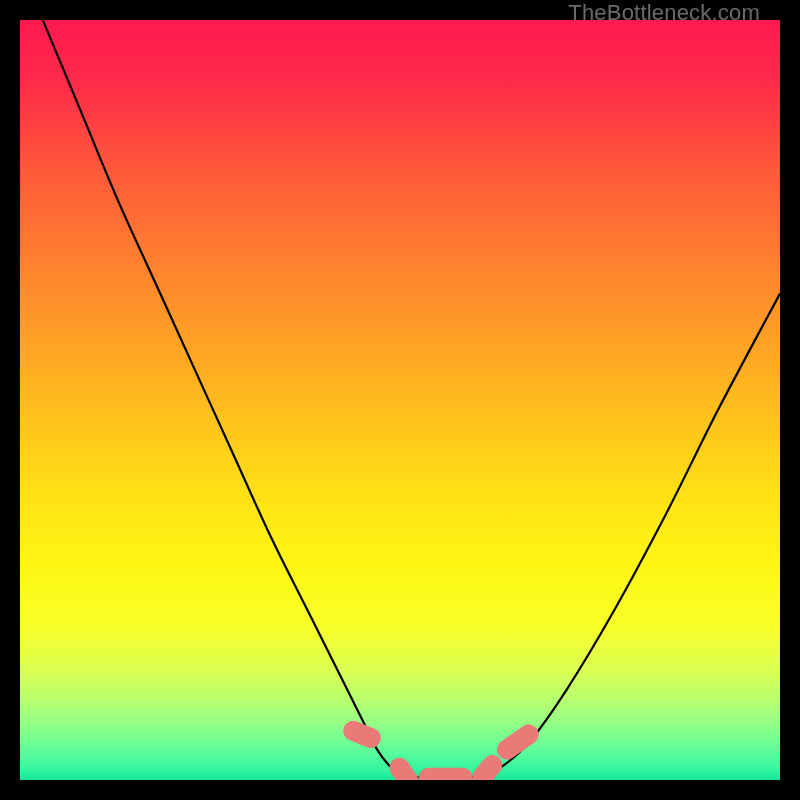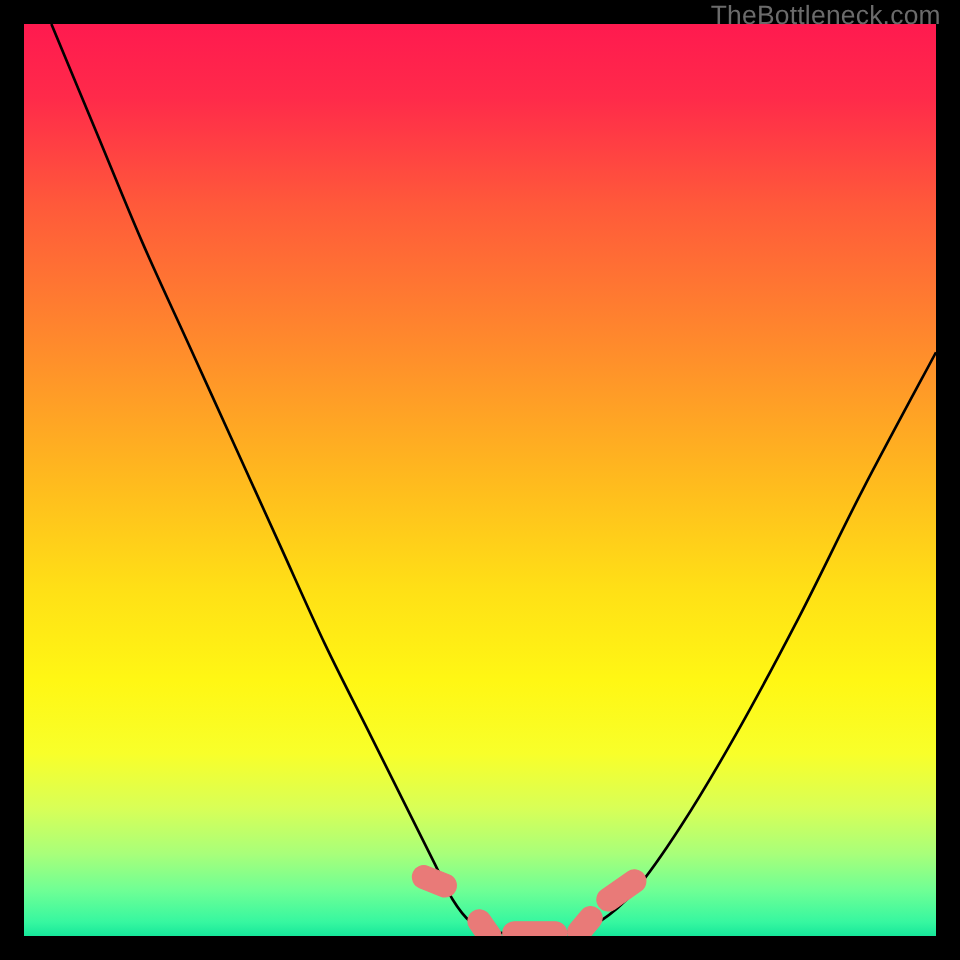--- a/index.html
+++ b/index.html
@@ -20,21 +20,21 @@
     position: absolute;
     left: 20px;
     top: 20px;
     width: 760px;
     height: 760px;
     overflow: hidden;
   }
   .watermark {
     position: absolute;
     top: 0px;
-    right: 16px;
+    right: 40px;
     color: #6b6b6b;
     font-size: 22px;
     letter-spacing: 0.2px;
     z-index: 5;
   }
 </style>
 </head>
 <body>
 
 <div class="frame">

